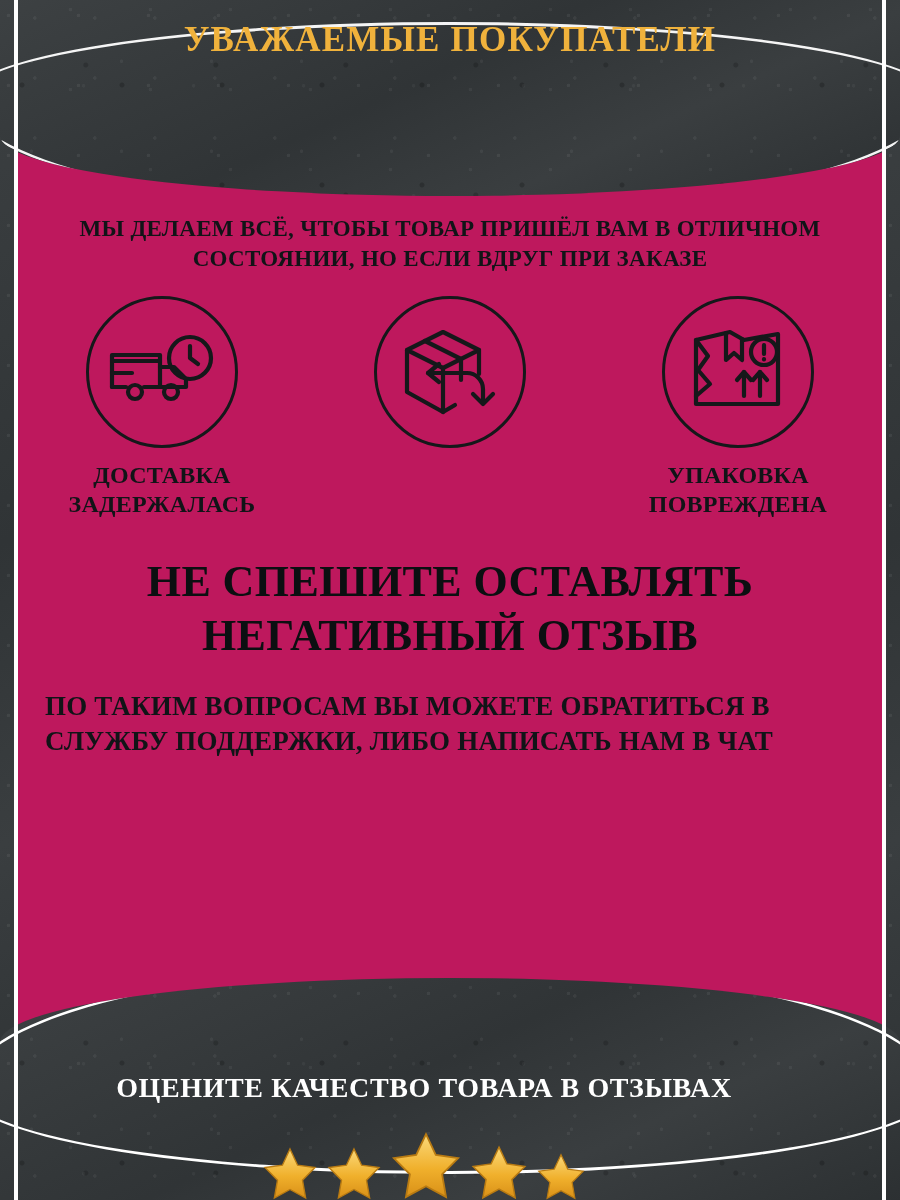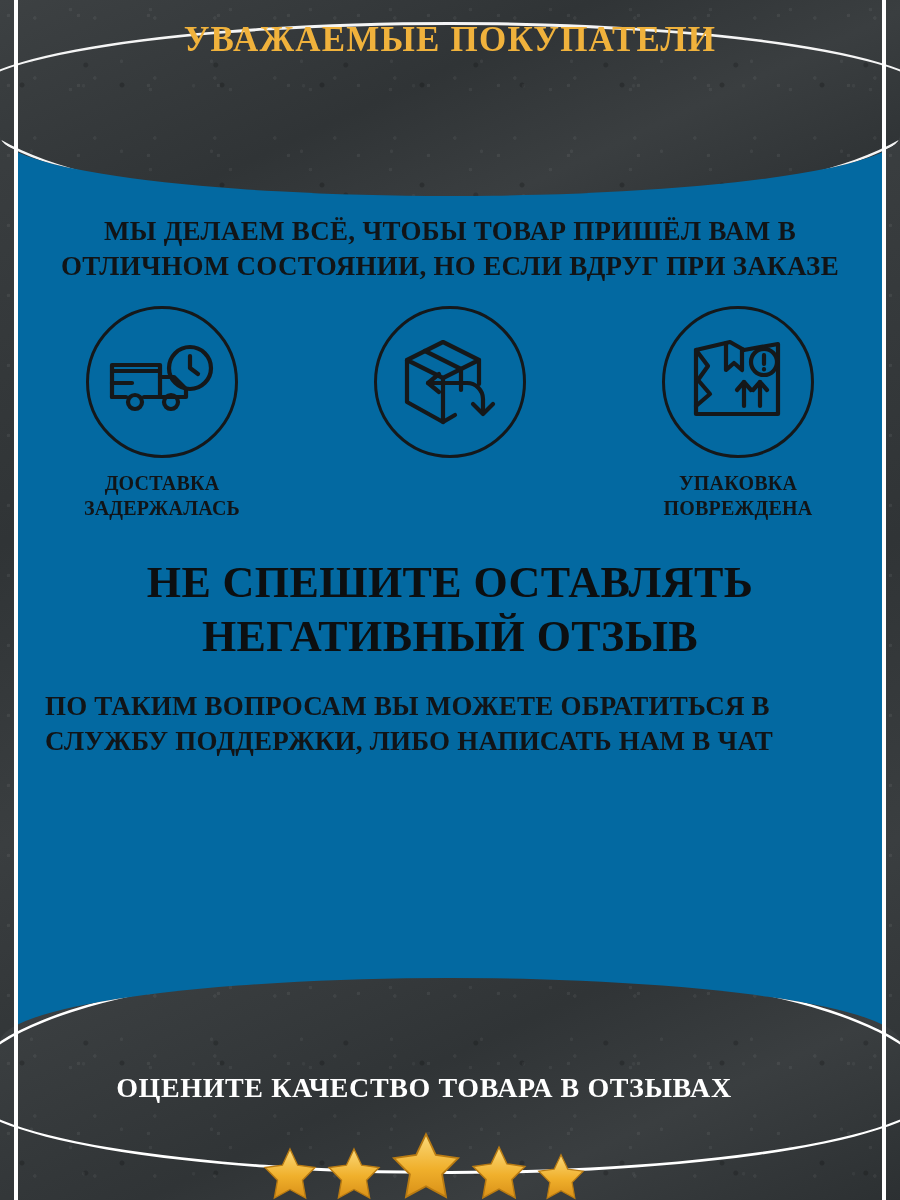--- a/index.html
+++ b/index.html
@@ -11,21 +11,21 @@
     height: 1200px;
     font-family: "Liberation Serif", serif;
     background: #ffffff;
     overflow: hidden;
   }
 
   .poster {
     position: relative;
     width: 900px;
     height: 1200px;
-    background: #0369a1;
+    background: #be185d;
     overflow: hidden;
   }
 
   
   .dark-texture {
     background-color: #34383a;
     background-image:
       radial-gradient(circle at 12% 22%, rgba(255,255,255,0.06) 0 1.5px, transparent 2px),
       radial-gradient(circle at 35% 68%, rgba(255,255,255,0.05) 0 1.5px, transparent 2px),
       radial-gradient(circle at 58% 30%, rgba(255,255,255,0.05) 0 1.5px, transparent 2px),
@@ -119,21 +119,21 @@
     left: 0;
     width: 900px;
     height: 790px;
     z-index: 1;
   }
 
   .intro {
     margin: 18px auto 0 auto;
     width: 790px;
     text-align: center;
-    font-size: 27px;
+    font-size: 23px;
     font-weight: bold;
     color: #111417;
     line-height: 1.30;
     text-transform: uppercase;
     letter-spacing: 0.3px;
   }
 
   .icons-row {
     display: flex;
     justify-content: center;
@@ -154,21 +154,21 @@
     border-radius: 50%;
     display: flex;
     align-items: center;
     justify-content: center;
     box-sizing: border-box;
   }
   .icon-circle svg { display: block; }
   .icon-caption {
     margin-top: 13px;
     text-align: center;
-    font-size: 20px;
+    font-size: 24px;
     font-weight: bold;
     line-height: 1.22;
     color: #111417;
     text-transform: uppercase;
     letter-spacing: 0.2px;
   }
 
   .big-title {
     margin: 36px auto 0 auto;
     width: 800px;

